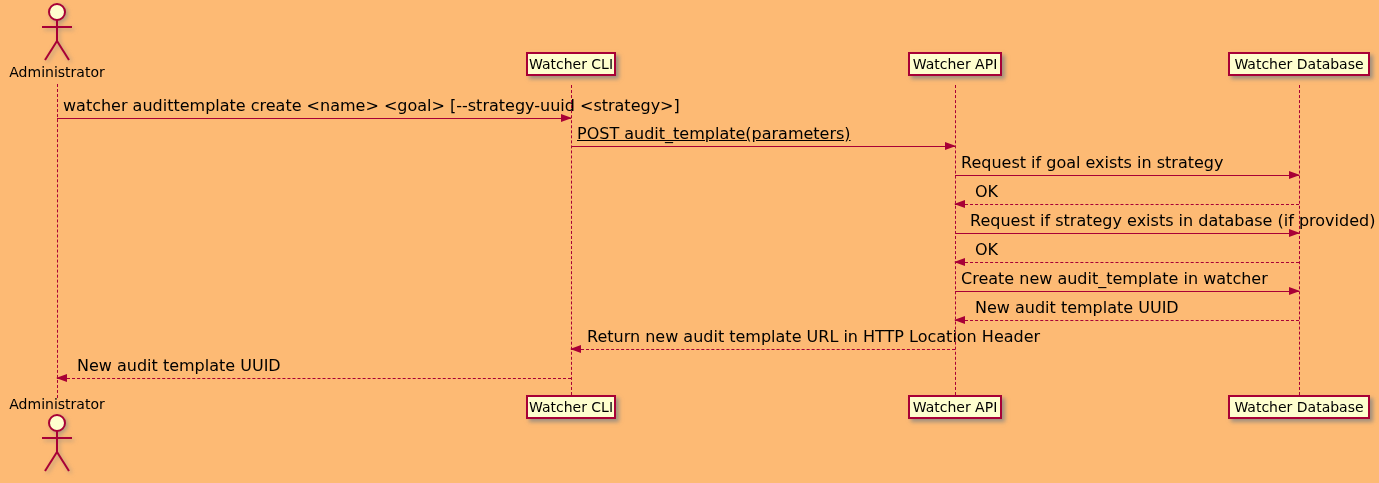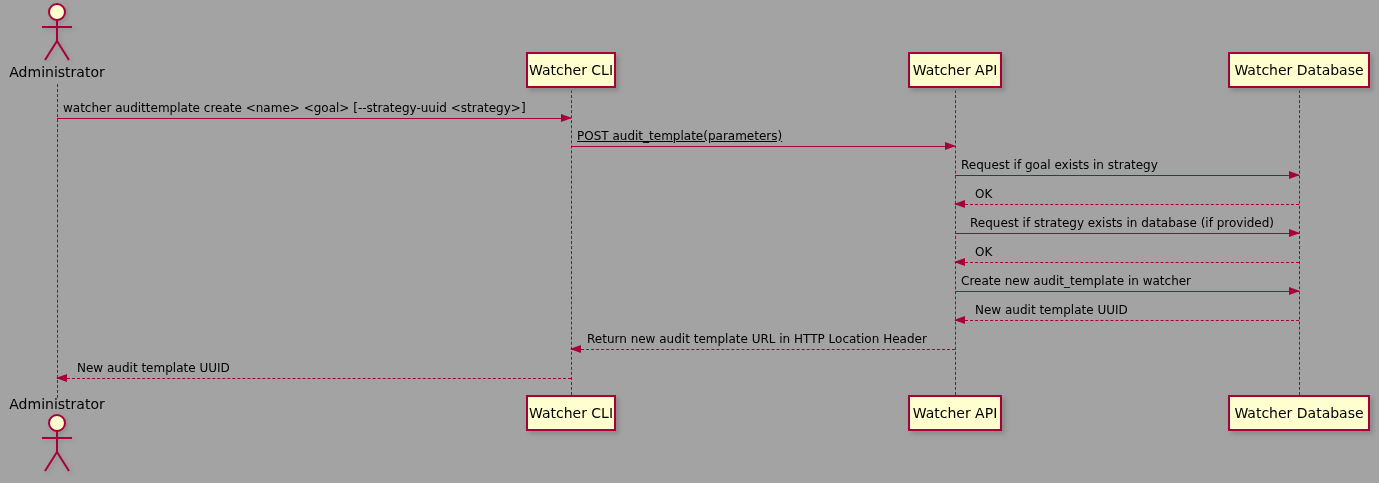--- a/index.html
+++ b/index.html
@@ -1,47 +1,47 @@
 <!DOCTYPE html>
 <html><head>
 <meta charset="utf-8">
 <style>
   html,body{margin:0;padding:0;background:#ffffff;}
   .canvas{
     position:relative;
     width:1379px;height:483px;
-    background:#a3a3a3;
+    background:#fdba74;
     font-family:"DejaVu Sans","Liberation Sans",sans-serif;
     color:#000;
     overflow:hidden;
   }
   .lifeline{
     position:absolute;width:0;
     border-left:1px dashed #A80036;
   }
   .pbox{
-    position:absolute;height:36px;box-sizing:border-box;
+    position:absolute;height:24px;box-sizing:border-box;
     background:#FEFECE;border:2px solid #A80036;
     box-shadow:3px 3px 4px rgba(130,130,130,0.75);
     display:flex;align-items:center;justify-content:center;
     font-size:14px;white-space:nowrap;
   }
   .actor{
     position:absolute;width:120px;
     display:flex;flex-direction:column;align-items:center;
   }
   .actor svg{filter:drop-shadow(2.5px 2.5px 2px rgba(130,130,130,0.6));}
   .actor-label{font-size:14px;white-space:nowrap;line-height:17px;}
   .msg{position:absolute;height:0;}
   .msg .line{position:absolute;left:0;right:0;top:0;height:0;}
   .msg.solid .line{border-top:1.5px solid #A80036;}
   .msg.dashed .line{border-top:1px dashed #A80036;}
   .msg .label{
     position:absolute;bottom:3px;white-space:nowrap;
-    font-size:12px;color:#000;
+    font-size:16px;color:#000;
   }
   .ah{position:absolute;width:0;height:0;top:-4px;}
   .ah.right{right:-1px;border-top:4.5px solid transparent;border-bottom:4.5px solid transparent;border-left:11px solid #A80036;}
   .ah.left{left:-1px;border-top:4.5px solid transparent;border-bottom:4.5px solid transparent;border-right:11px solid #A80036;}
 </style>
 </head>
 <body>
 
 <div class="canvas">
 

